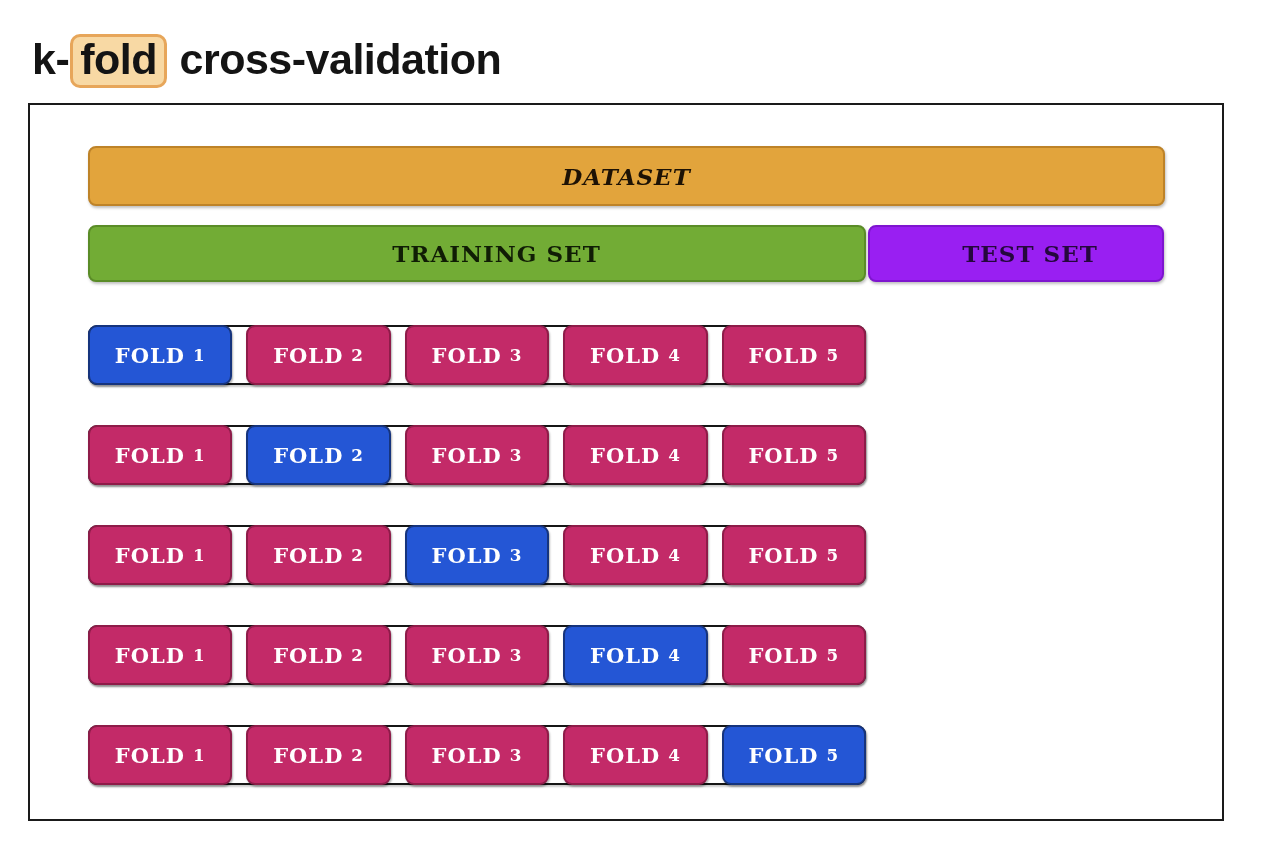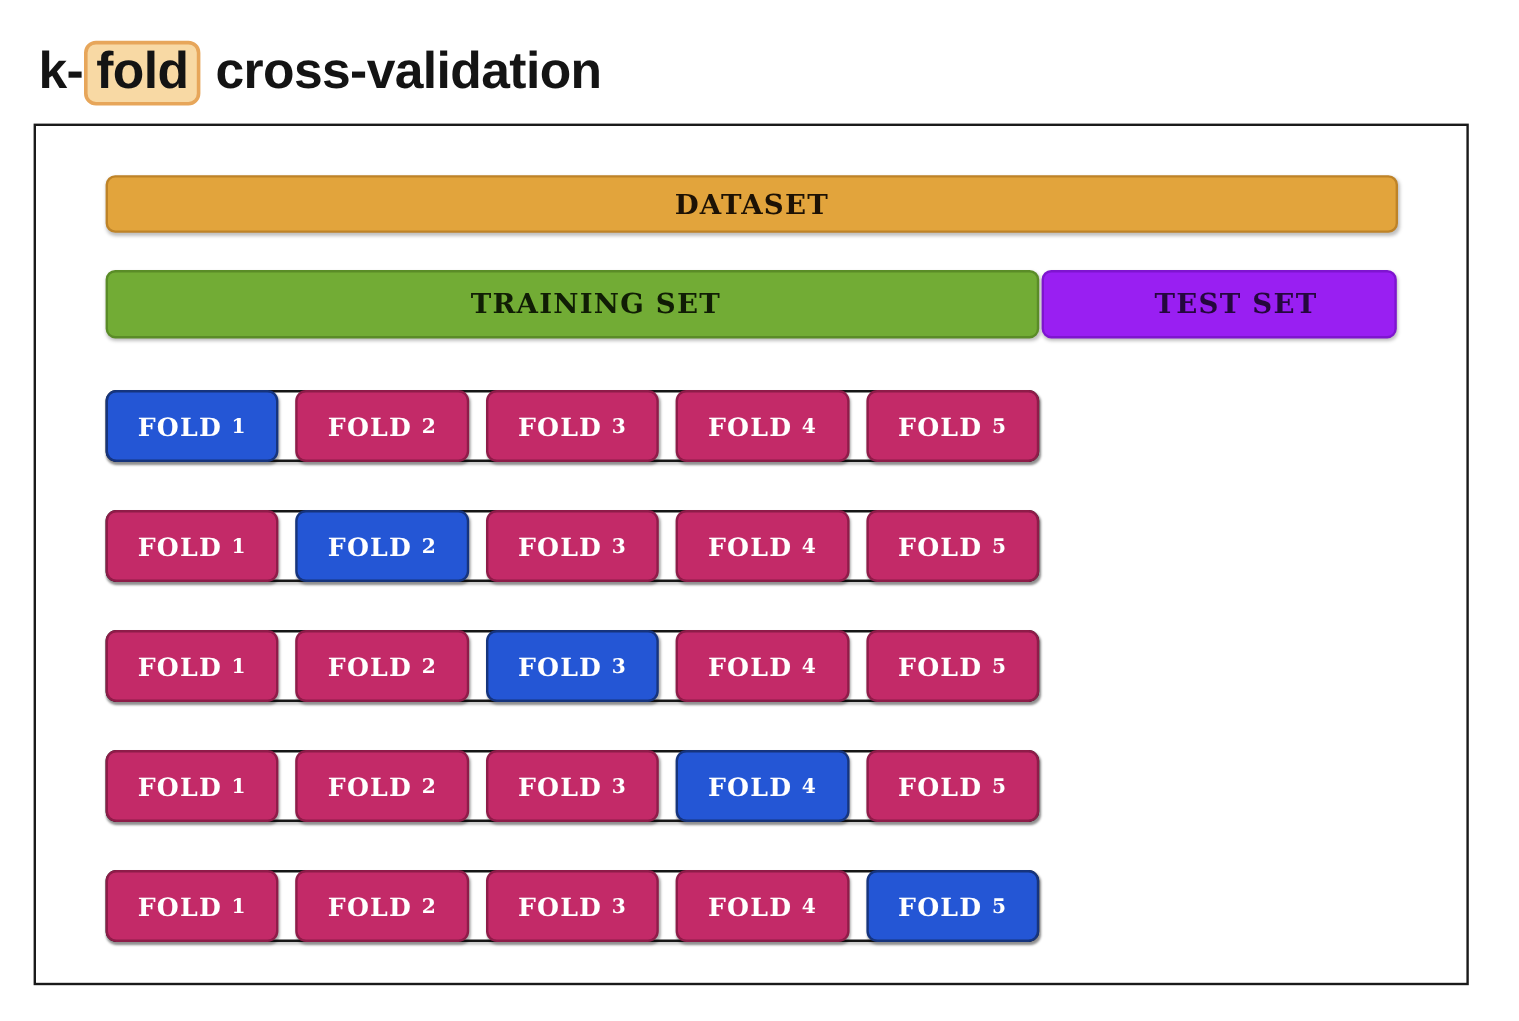--- a/index.html
+++ b/index.html
@@ -49,25 +49,26 @@
     display: flex;
     align-items: center;
     justify-content: center;
     font-family: "DejaVu Serif", serif;
     font-weight: bold;
     letter-spacing: 1px;
     box-shadow: 1px 2px 3px rgba(0,0,0,0.25);
   }
   .dataset {
     left: 58px; top: 41px;
-    width: 1077px; height: 48px;
+    width: 1077px; height: 60px;
     background: #E2A43C;
     border: 2px solid #BE8328;
     font-size: 23px;
     color: #1d1205;
+    font-style: italic;
   }
   .training {
     left: 58px; top: 120px;
     width: 778px; height: 57px;
     background: #72AC35;
     border: 2px solid #5A8C27;
     font-size: 23px;
     color: #101d05;
     padding-left: 39px;
   }

